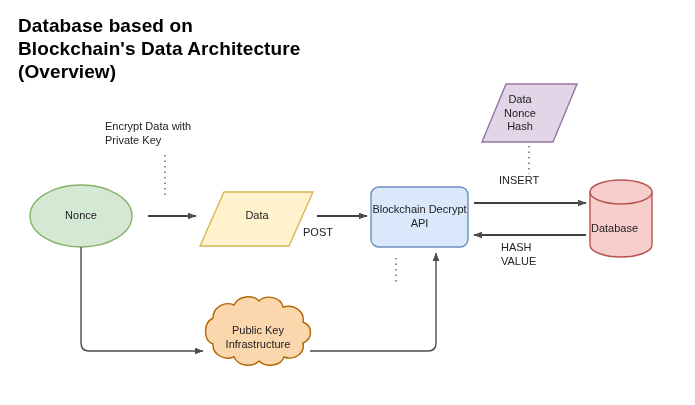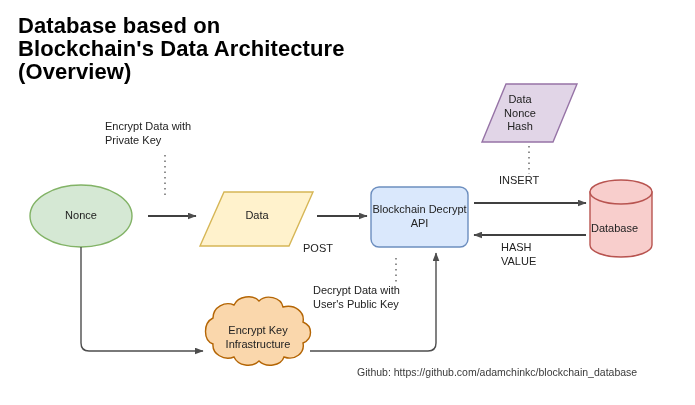--- a/index.html
+++ b/index.html
@@ -22,21 +22,21 @@
     position: absolute;
     left: 0;
     top: 0;
     width: 695px;
     height: 405px;
   }
   .title-block {
     position: absolute;
     left: 18px;
     top: 14px;
-    font-size: 22px;
+    font-size: 19px;
     font-weight: bold;
     line-height: 23px;
     color: #000000;
     white-space: pre;
     letter-spacing: 0.1px;
   }
   .node-label {
     position: absolute;
     font-size: 11px;
     line-height: 13.5px;
@@ -132,31 +132,28 @@
 
   <div class="node-label" style="left:371px; top:203px; width:97px;">Blockchain Decrypt
 API</div>
 
   <div class="node-label" style="left:490px; top:93px; width:60px;">Data
 Nonce
 Hash</div>
 
   <div class="node-label" style="left:591px; top:222px; width:44px;">Database</div>
 
-  <div class="node-label" style="left:208px; top:324px; width:100px;">Encrypt Key
+  <div class="node-label" style="left:208px; top:324px; width:100px;">Public Key
 Infrastructure</div>
 
   <div class="edge-label" style="left:105px; top:120px; width:120px;">Encrypt Data with
 Private Key</div>
 
-  <div class="edge-label" style="left:303px; top:226px; width:44px;margin-top:16px;">POST</div>
+  <div class="edge-label" style="left:303px; top:226px; width:44px;">POST</div>
 
   <div class="edge-label" style="left:499px; top:174px; width:60px;">INSERT</div>
 
   <div class="edge-label" style="left:501px; top:241px; width:56px;">HASH
 VALUE</div>
 
-  <div class="edge-label left" style="left:313px; top:284px; width:125px;">Decrypt Data with
-User's Public Key</div>
 
-  <div class="footer-label" style="left:357px; top:366px;">Github: https://github.com/adamchinkc/blockchain_database</div>
 
 </div>
 
 </body></html>

